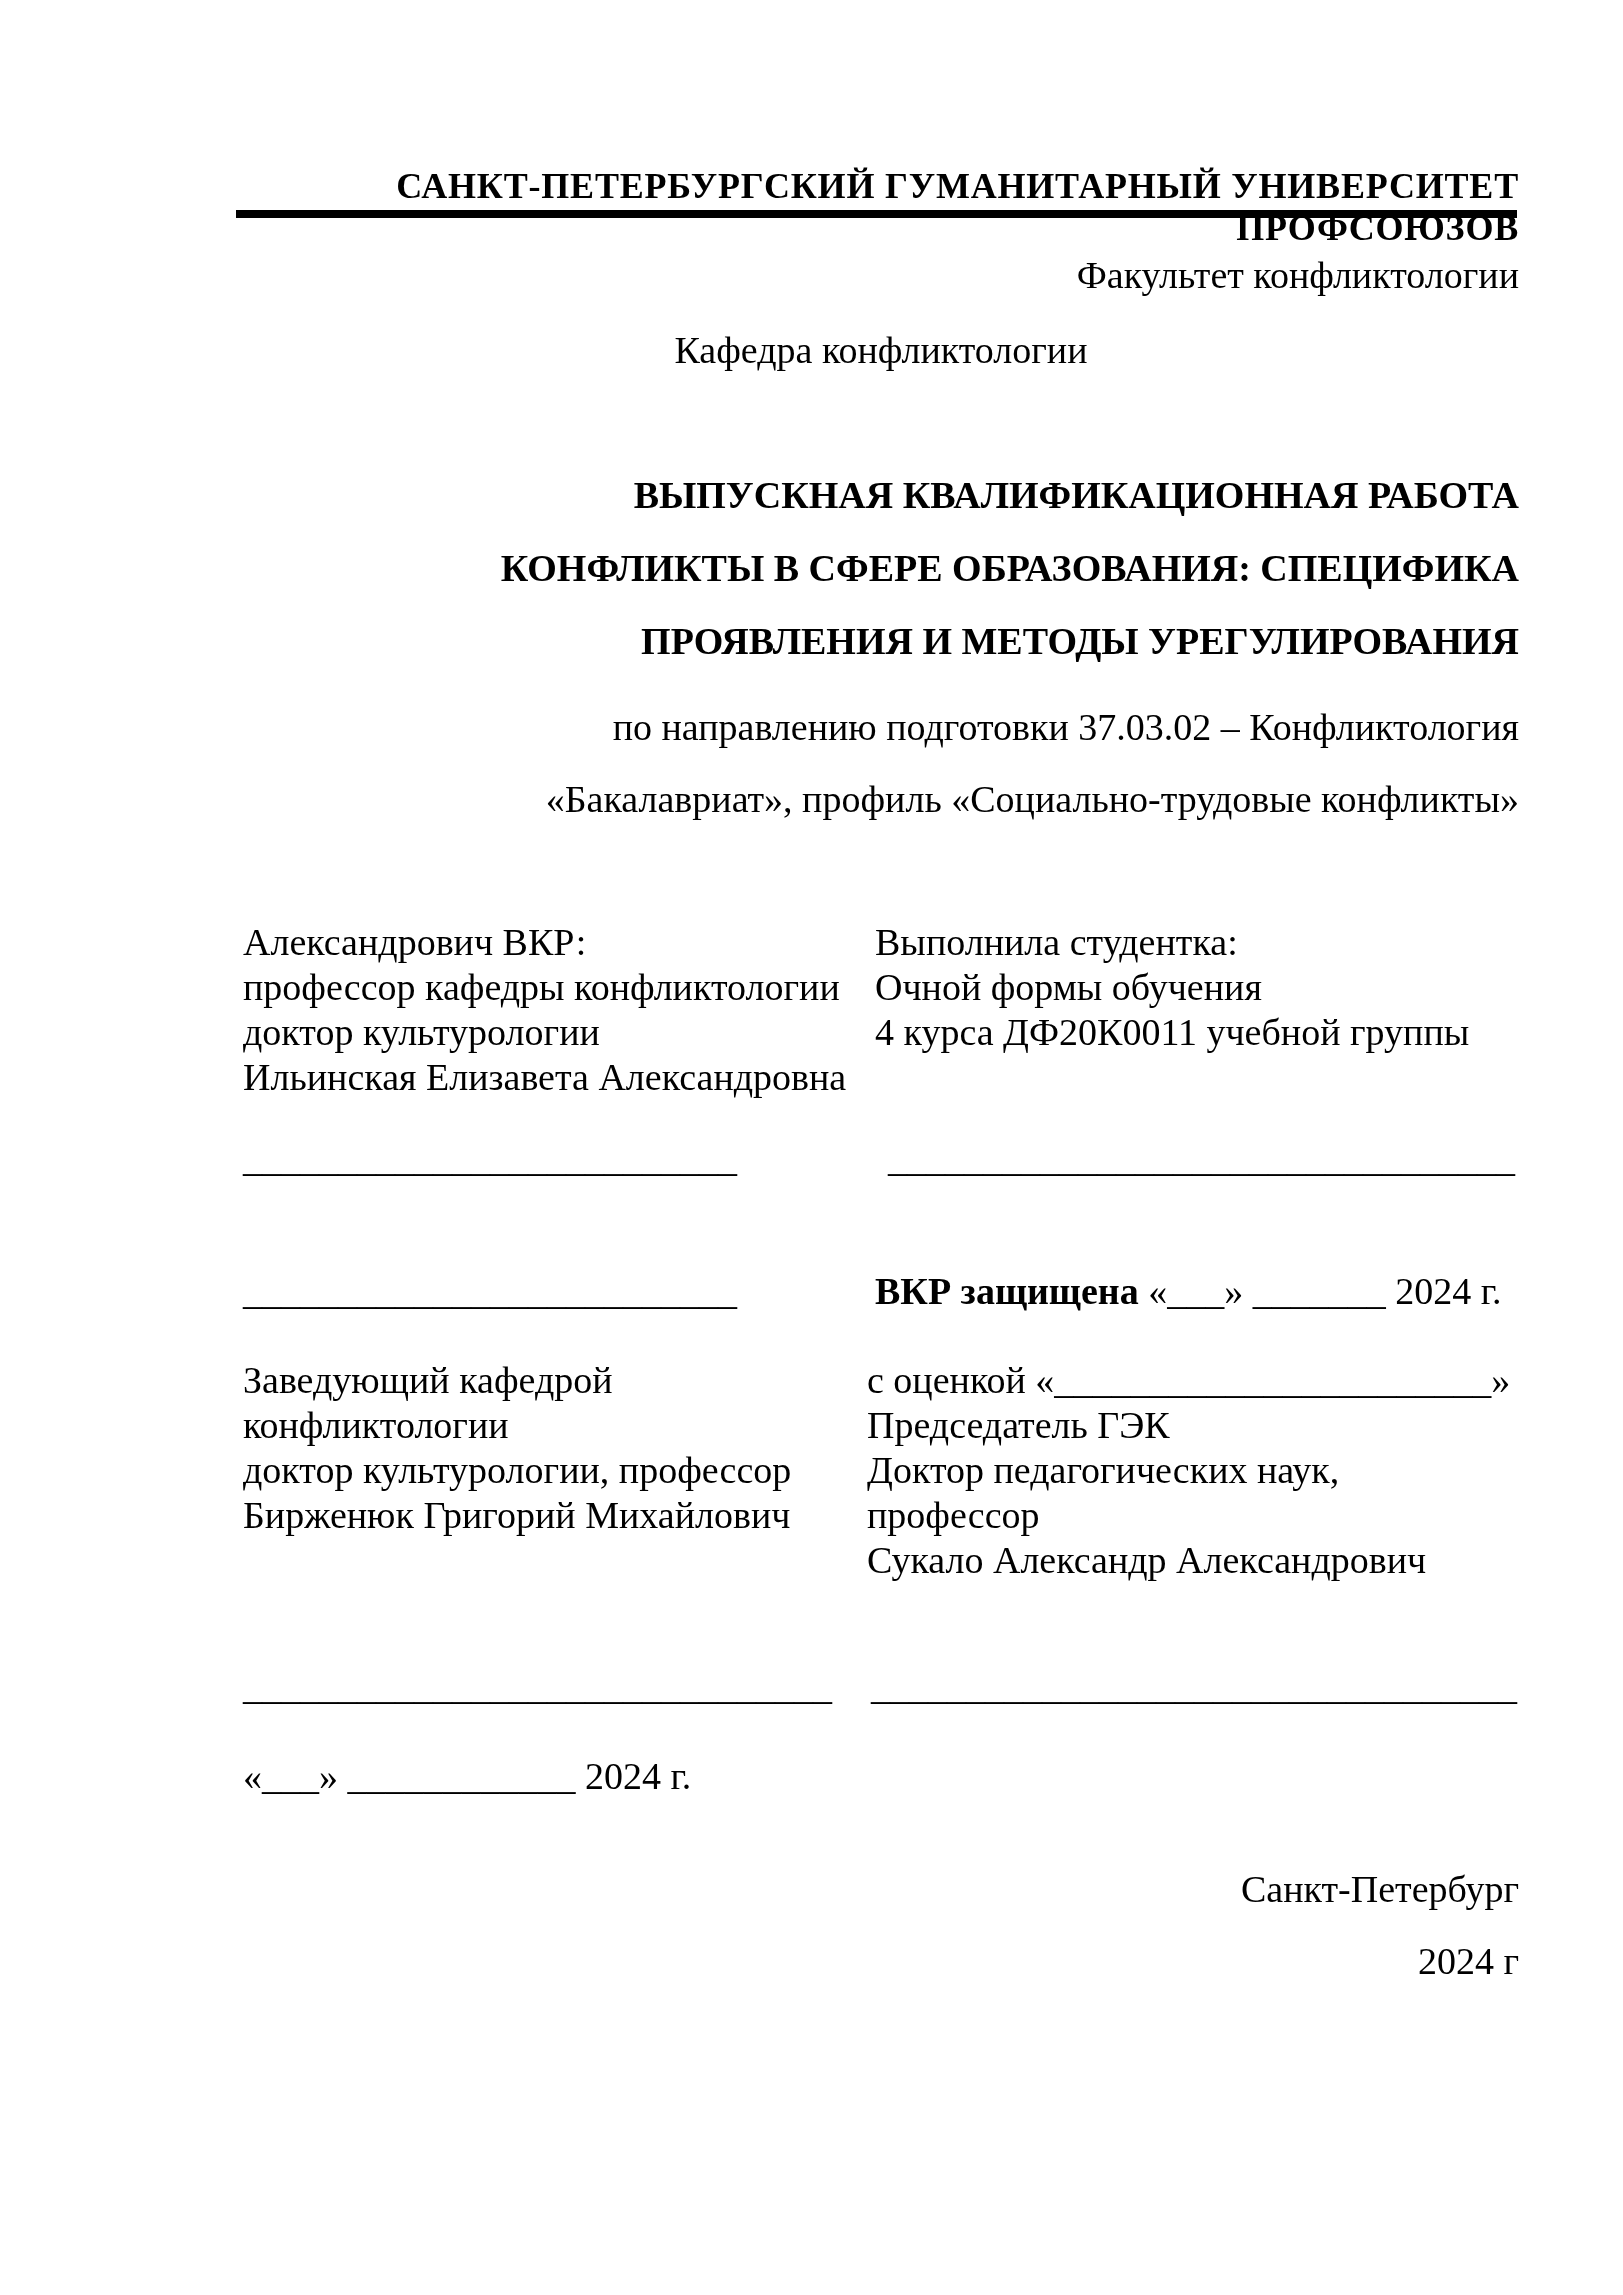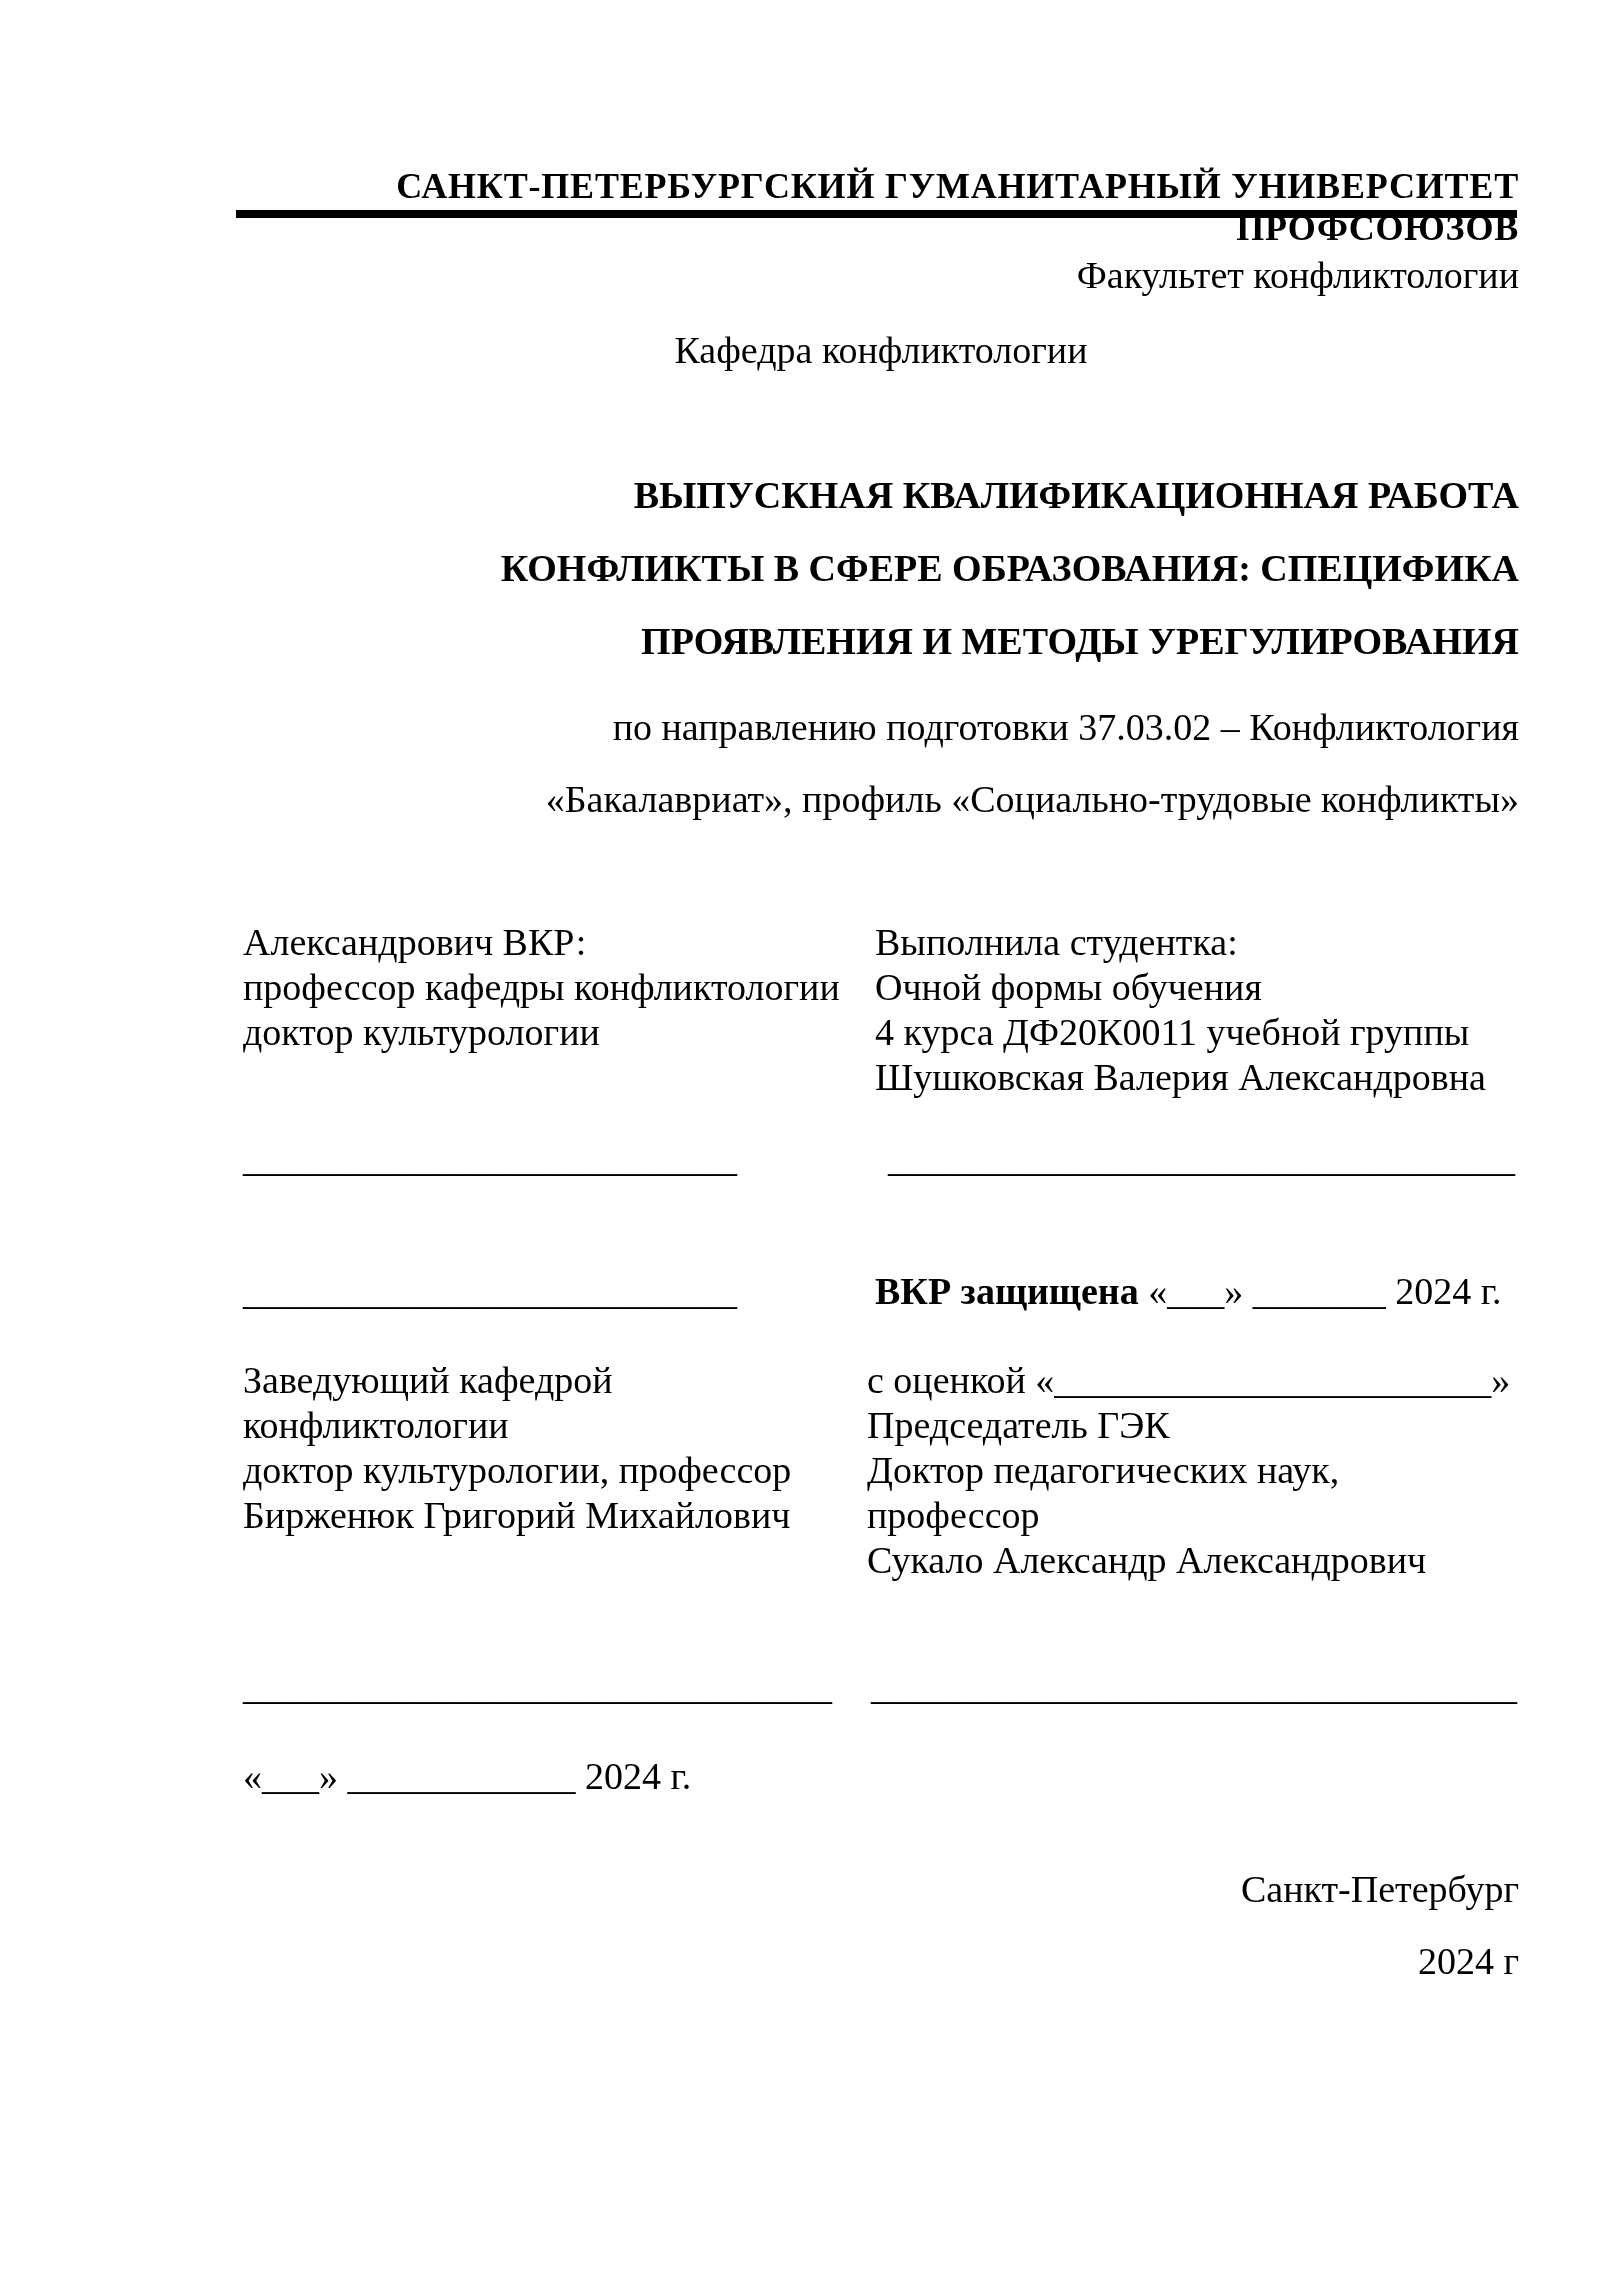--- a/index.html
+++ b/index.html
@@ -37,26 +37,26 @@
   <div class="abs content center b line" style="top:546px;">КОНФЛИКТЫ В СФЕРЕ ОБРАЗОВАНИЯ: СПЕЦИФИКА</div>
   <div class="abs content center b line" style="top:619px;">ПРОЯВЛЕНИЯ И МЕТОДЫ УРЕГУЛИРОВАНИЯ</div>
 
   <div class="abs content center line" style="top:705px;">по направлению подготовки 37.03.02 – Конфликтология</div>
   <div class="abs content center line" style="top:777px;">«Бакалавриат», профиль «Социально-трудовые конфликты»</div>
 
   <div class="abs col" style="left:243px;top:920px;">
     <div>Александрович ВКР:</div>
     <div>профессор кафедры конфликтологии</div>
     <div>доктор культурологии</div>
+    <div>Ильинская Елизавета Александровна</div>
   </div>
   <div class="abs col" style="left:875px;top:920px;">
     <div>Выполнила студентка:</div>
     <div>Очной формы обучения</div>
     <div>4 курса ДФ20К0011 учебной группы</div>
-    <div>Шушковская Валерия Александровна</div>
   </div>
 
   <div class="abs line sig" style="left:243px;top:1136px;">__________________________</div>
   <div class="abs line sig" style="left:888px;top:1136px;">_________________________________</div>
 
   <div class="abs line sig" style="left:243px;top:1269px;">__________________________</div>
   <div class="abs line" style="left:875px;top:1269px;">
     <span class="b">ВКР защищена</span><span> «___» _______ 2024 г.</span>
   </div>
 

